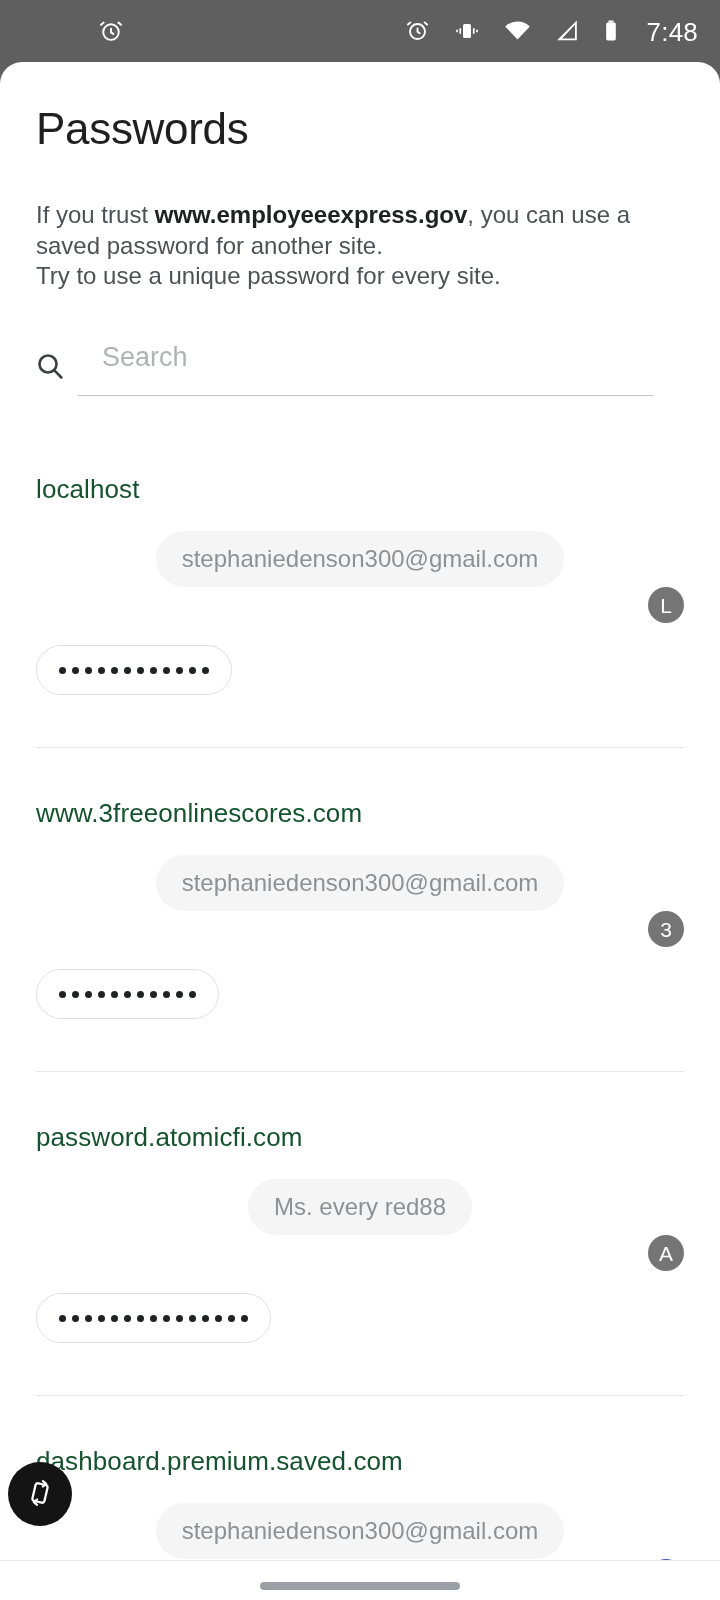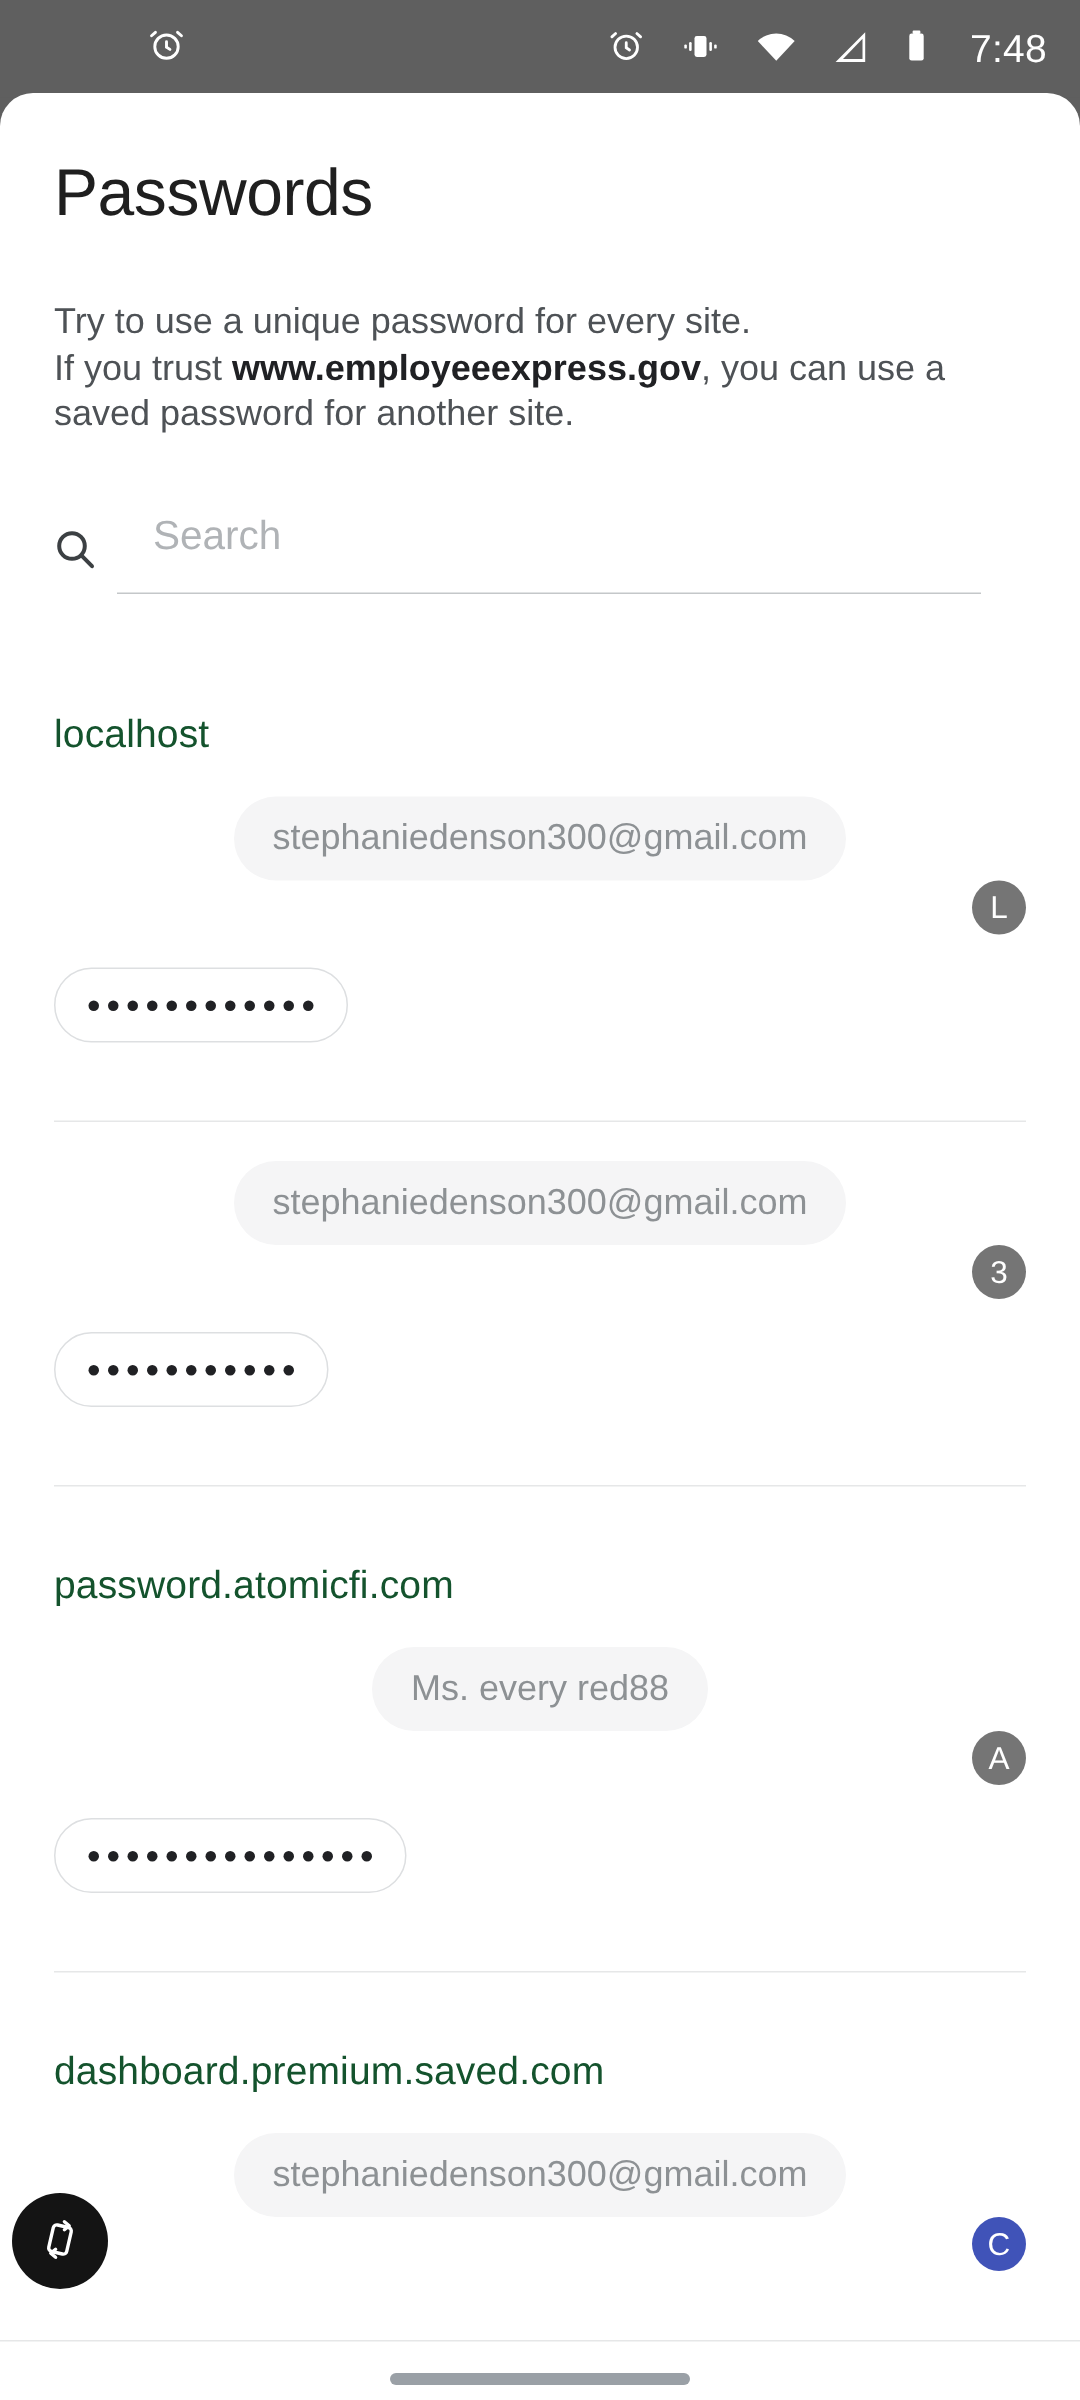--- a/index.html
+++ b/index.html
@@ -24,21 +24,21 @@
     background: #5f5f5f;
     display: flex; align-items: center;
     padding: 0 22px 0 0;
   }
   .status-left {
     display: flex; align-items: center;
     padding-left: 98px;
   }
   .status-right {
     margin-left: auto;
-    display: flex; align-items: flex-end; gap: 24px;
+    display: flex; align-items: center; gap: 24px;
   }
   .status-time {
     color: #ffffff;
     font-size: 26px;
     letter-spacing: 0.2px;
     margin-left: 4px;
   }
   .sicon { display: block; }
 
   
@@ -222,22 +222,22 @@
       </span>
       <span class="status-time">7:48</span>
     </div>
   </div>
 
   <div class="sheet">
 
     <h1 class="page-title">Passwords</h1>
 
     <div class="blurb">
+      <p><span>If you trust </span><b>www.employeeexpress.gov</b><span>, you can use a saved password for another site.</span></p>
       <p>Try to use a unique password for every site.</p>
-      <p><span>If you trust </span><b>www.employeeexpress.gov</b><span>, you can use a saved password for another site.</span></p>
     </div>
 
     <div class="search-row">
       <span class="search-icon">
         <svg width="32" height="32" viewBox="0 0 24 24" fill="none" stroke="#3c4043" stroke-width="2">
           <circle cx="10.5" cy="10.5" r="6.4"></circle>
           <path d="M15.3 15.3 20.5 20.6" stroke-linecap="round"></path>
         </svg>
       </span>
       <input class="search-field" type="text" placeholder="Search" style="">
@@ -266,20 +266,21 @@
                 <span class="dot"></span>
                 <span class="dot"></span>
                 <span class="dot"></span>
               </span>
           </div>
         </div>
         <div class="divider"></div>
       </div>
 
       <div class="entry">
+        <div class="entry-site">www.3freeonlinescores.com</div>
         <div class="entry-row">
           <div class="username-chip">stephaniedenson300@gmail.com</div>
           <div class="avatar" style="background: rgb(117, 117, 117);">3</div>
         </div>
         <div class="password-row">
           <div class="password-pill">
             <span class="dots">
                 <span class="dot"></span>
                 <span class="dot"></span>
                 <span class="dot"></span>

